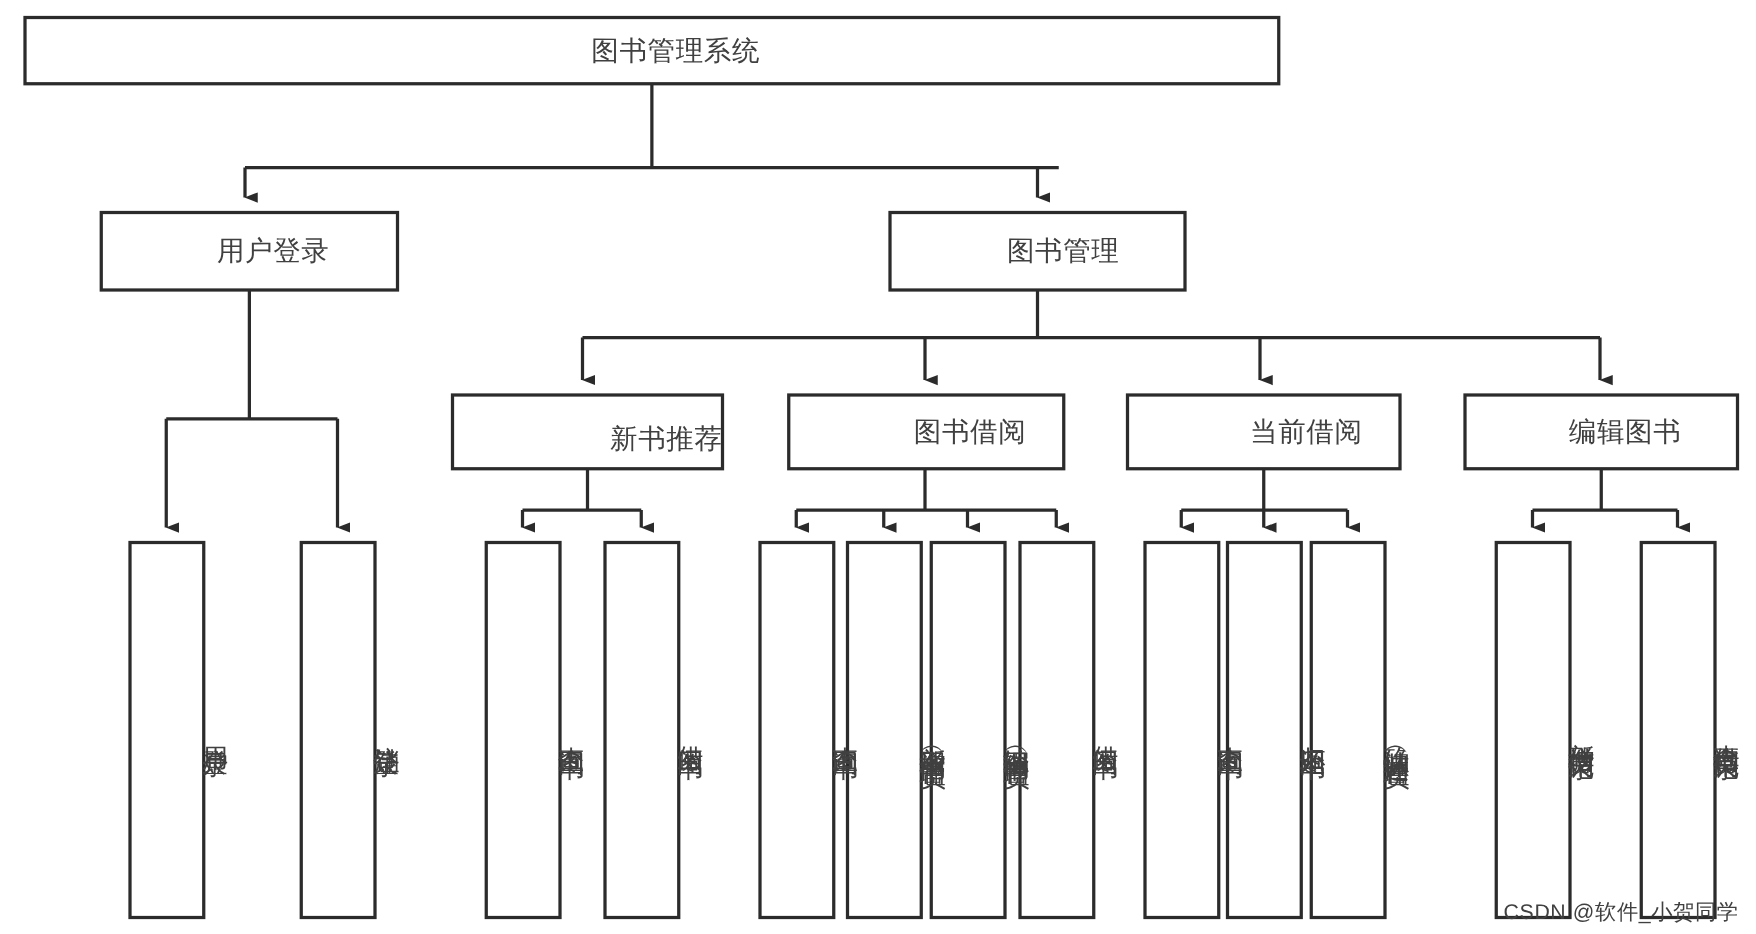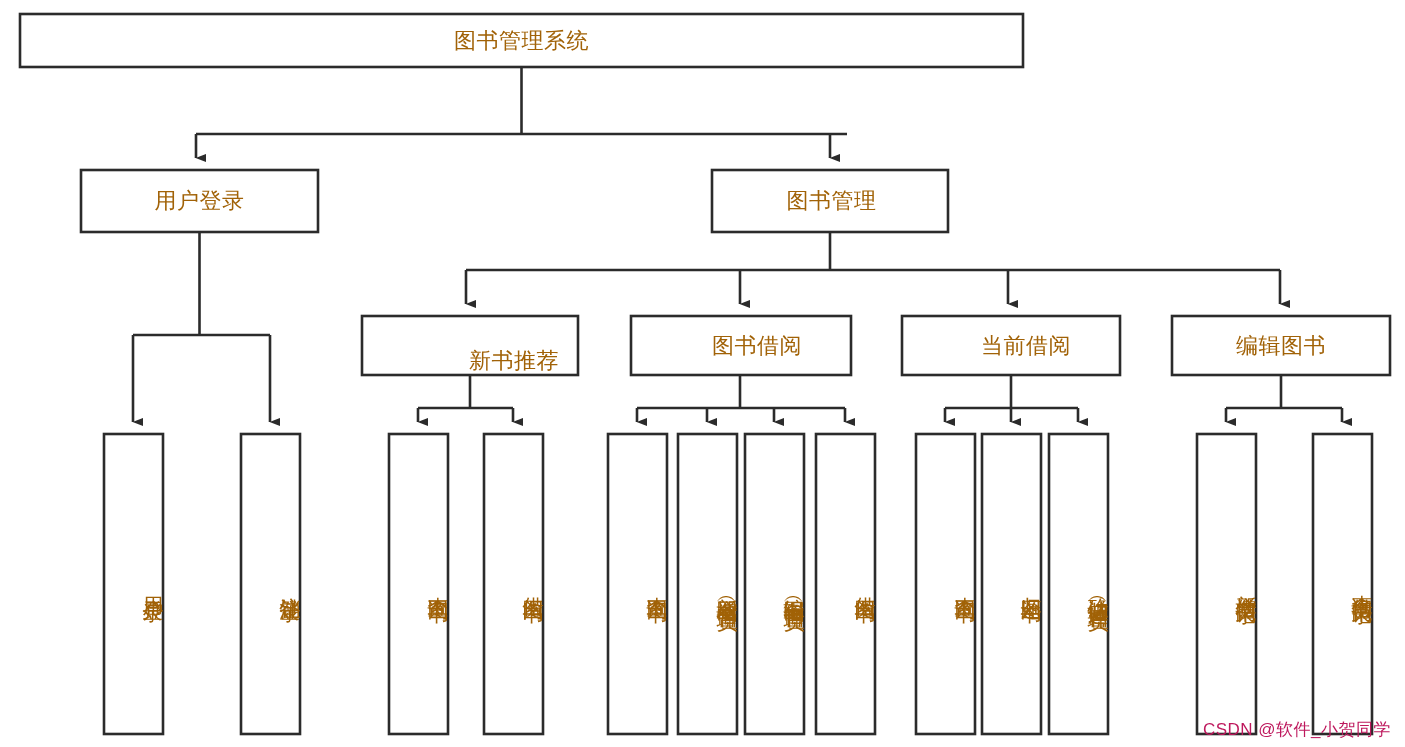--- a/index.html
+++ b/index.html
@@ -20,27 +20,28 @@
   }
   #diagram-svg {
     position: absolute;
     left: 0;
     top: 0;
     width: 1405px;
     height: 747px;
   }
   .node-label {
     position: absolute;
-    color: #a16207;
-    font-family: Liberation Serif, serif;
+    color: #404040;
+    font-family: Liberation Sans, sans-serif;
     display: flex;
     align-items: center;
     justify-content: center;
     pointer-events: none;
     white-space: nowrap;
+    margin-left: 19px;
   }
   .label-h {
     font-size: 22px;
     letter-spacing: 0.5px;
   }
   .label-v {
     writing-mode: vertical-rl;
     text-orientation: upright;
     font-size: 21px;
     letter-spacing: 2px;
@@ -49,21 +50,21 @@
     justify-content: center;
   }
   .label-v.pad-top {
     padding-top: 6px;
   }
   #watermark {
     position: absolute;
     right: 14px;
     bottom: 6px;
     font-size: 17px;
-    color: #be185d;
+    color: #404040;
     font-family: "Liberation Sans", "DejaVu Sans", sans-serif;
     letter-spacing: 0.5px;
     white-space: nowrap;
     pointer-events: none;
   }
 </style>
 </head>
 <body>
 
 <div id="diagram-root">
@@ -146,21 +147,21 @@
       <rect x="1197" y="434" width="59" height="300"></rect>
       <rect x="1313" y="434" width="59" height="300"></rect>
     </g>
   </svg>
 
   <div class="node-label label-h" style="left:20px; top:14px; width:1003px; height:53px;">图书管理系统</div>
 
   <div class="node-label label-h" style="left:81px; top:170px; width:237px; height:62px;">用户登录</div>
   <div class="node-label label-h" style="left:712px; top:170px; width:239px; height:62px;">图书管理</div>
 
-  <div class="node-label label-h" style="left:362px; top:326px; width:216px; height:70px;padding-left:44px;">新书推荐</div>
+  <div class="node-label label-h" style="left:362px; top:316px; width:216px; height:70px;padding-left:44px;">新书推荐</div>
   <div class="node-label label-h" style="left:631px; top:316px; width:252px; height:59px;">图书借阅</div>
   <div class="node-label label-h" style="left:902px; top:316px; width:248px; height:59px;border-radius:17px;">当前借阅</div>
   <div class="node-label label-h" style="left:1172px; top:316px; width:218px; height:59px;">编辑图书</div>
 
   <div class="node-label label-v" style="left:104px; top:434px; width:59px; height:300px;">用户登录</div>
   <div class="node-label label-v" style="left:241px; top:434px; width:59px; height:300px;">注销登录</div>
 
   <div class="node-label label-v" style="left:389px; top:434px; width:59px; height:300px;">查询图书</div>
   <div class="node-label label-v" style="left:484px; top:434px; width:59px; height:300px;">借阅图书</div>
 

